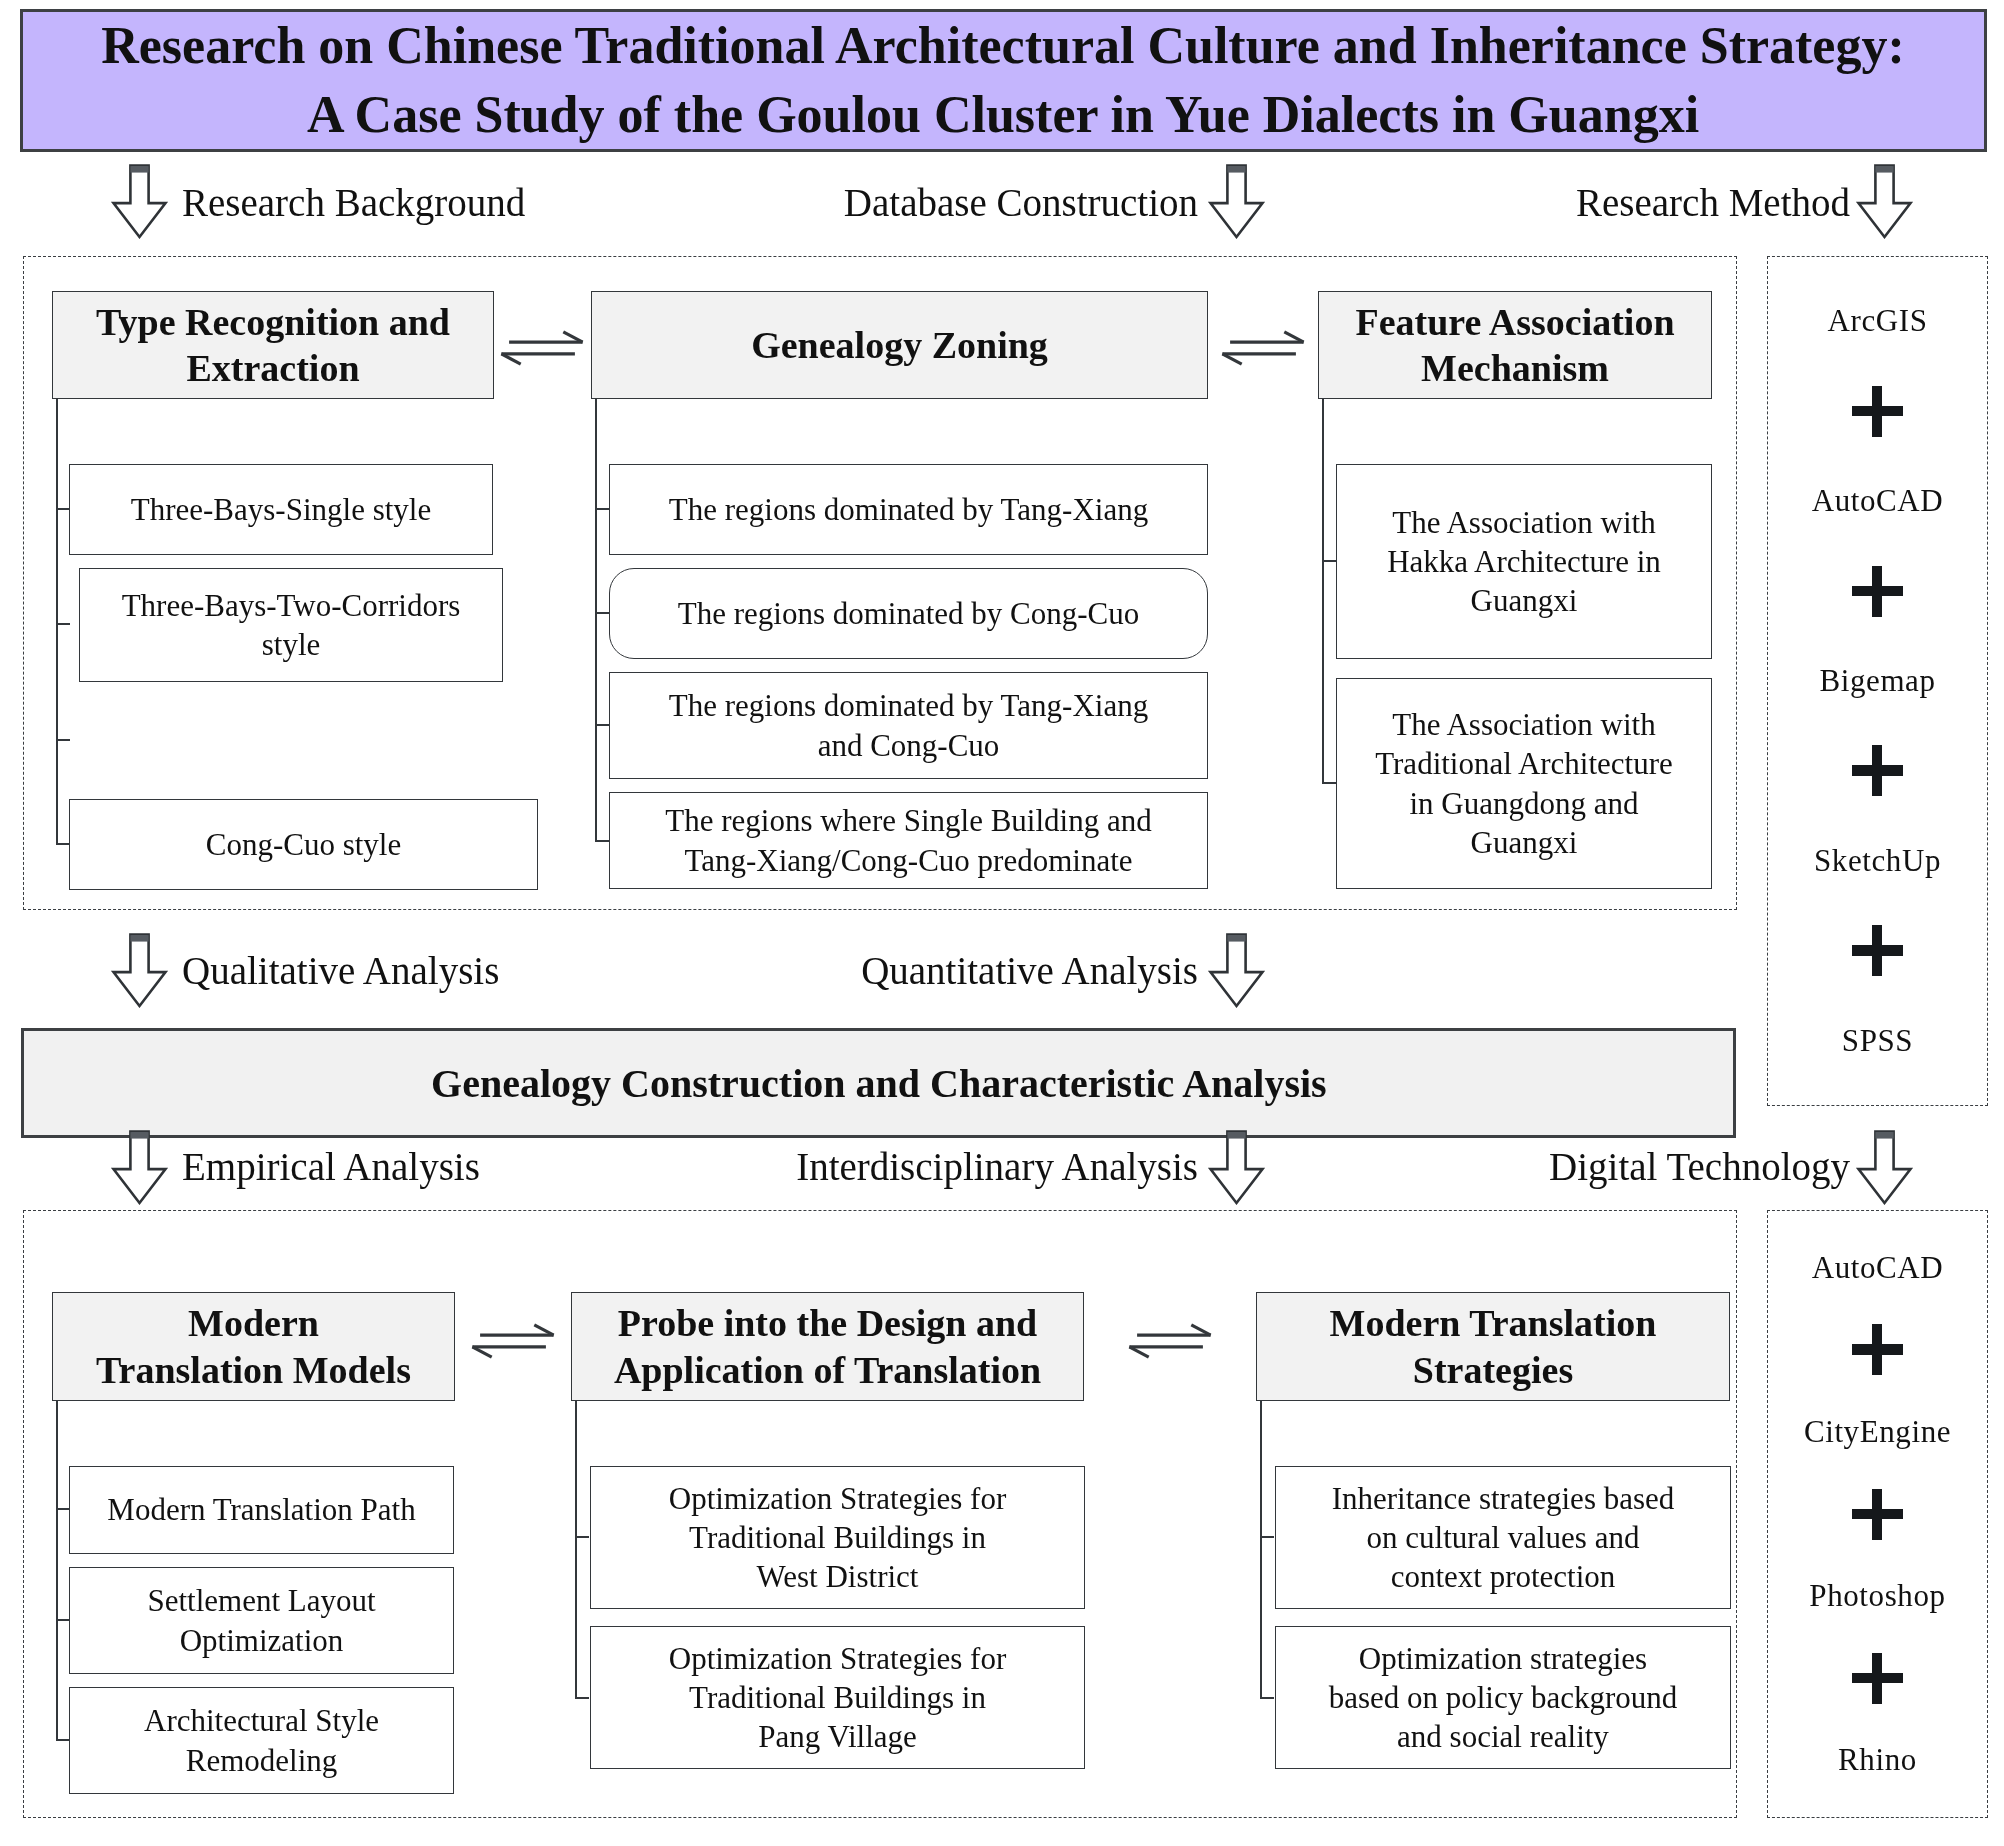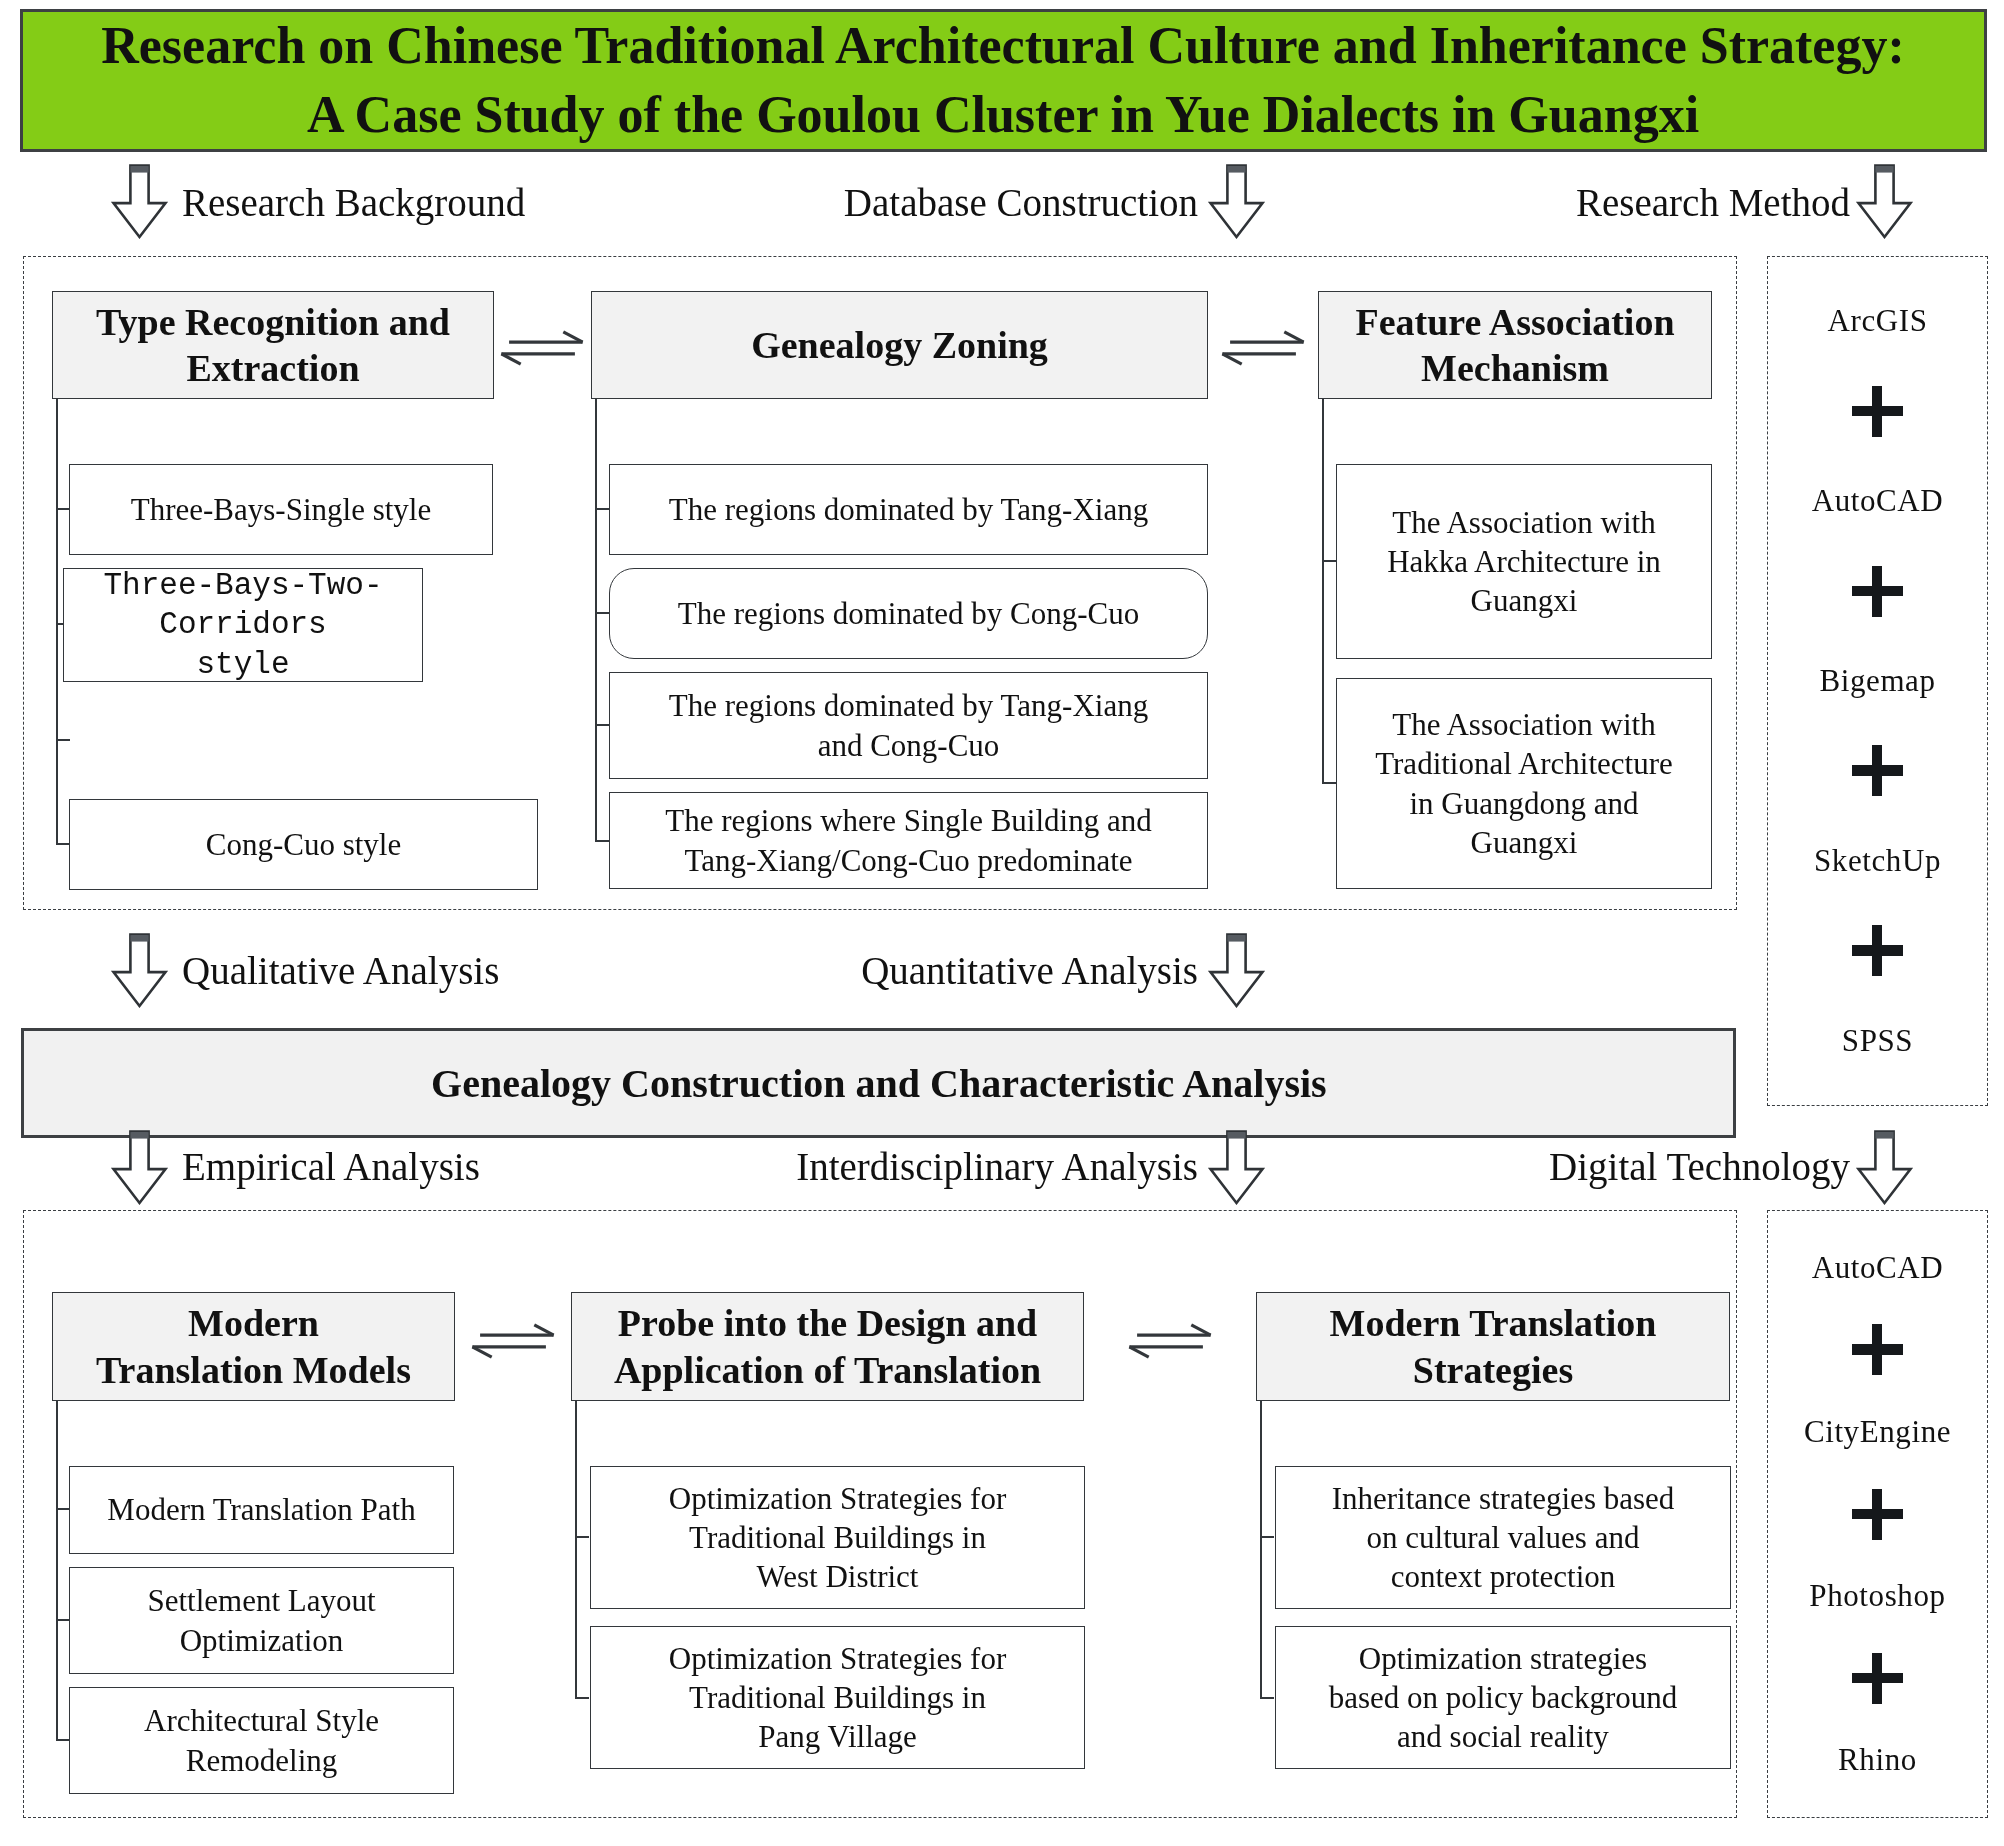--- a/index.html
+++ b/index.html
@@ -1,19 +1,19 @@
 <!DOCTYPE html>
 <html style="font-size:10.4px"><head>
 <meta charset="utf-8">
 <style>
   html,body{margin:0;padding:0;background:#ffffff;}
   body{width:2005px;height:1847px;font-family:"Liberation Serif","DejaVu Serif",serif;color:#111;}
   .page{position:relative;width:2005px;height:1847px;background:#fff;overflow:hidden;}
   .abs{position:absolute;box-sizing:border-box;}
-  .titlebox{background:#84cc16;border:3.2px solid #3d4043;display:flex;align-items:center;justify-content:center;
+  .titlebox{background:#c4b5fd;border:3.2px solid #3d4043;display:flex;align-items:center;justify-content:center;
             text-align:center;font-weight:700;font-size:52px;line-height:1.32;white-space:pre-line;}
   .midbar{background:#f1f1f1;border:3.2px solid #3d4043;display:flex;align-items:center;justify-content:center;
           text-align:center;font-weight:700;font-size:40px;}
   .hdr{background:#f2f2f2;border:1.9px solid #33373b;display:flex;align-items:center;justify-content:center;
        text-align:center;font-weight:700;font-size:38px;line-height:1.22;white-space:pre-line;}
   .item{background:#ffffff;border:1.9px solid #33373b;display:flex;align-items:center;justify-content:center;
         text-align:center;font-size:31px;line-height:1.26;white-space:pre-line;}
   .dashed{border:1.9px dashed #3a3e42;background:#fff;}
   .vline{border-left:2.6px solid #33373b;width:0;}
   .stub{border-top:2.6px solid #33373b;height:0;}
@@ -64,21 +64,21 @@
   </div>
 
   <div class="abs hdr" style="left:52px;top:291px;width:442px;height:108px;">Type Recognition and
 Extraction</div>
   <div class="abs vline" style="left:56px;top:399px;height:445px;"></div>
   <div class="abs stub" style="left:56px;top:508px;width:13.6px;"></div>
   <div class="abs stub" style="left:56px;top:623px;width:13.6px;"></div>
   <div class="abs stub" style="left:56px;top:739px;width:13.6px;"></div>
   <div class="abs stub" style="left:56px;top:843px;width:13.6px;"></div>
   <div class="abs item" style="left:69px;top:464px;width:424px;height:91px;">Three-Bays-Single style</div>
-  <div class="abs item" style="left:63px;top:568px;width:360px;height:114px;font-family:Liberation Mono, monospace;">Three-Bays-Two-Corridors
+  <div class="abs item" style="left:79px;top:568px;width:424px;height:114px;">Three-Bays-Two-Corridors
 style</div>
   <div class="abs item" style="left:69px;top:799px;width:469px;height:91px;">Cong-Cuo style</div>
 
   <svg class="abs" style="left:500px;top:328px;" width="84" height="40" viewBox="0 0 130 62">
     <line x1="14" y1="22" x2="128" y2="22" stroke="#33373b" stroke-width="5"></line>
     <line x1="128" y1="22" x2="98" y2="6" stroke="#33373b" stroke-width="5"></line>
     <line x1="2" y1="40" x2="116" y2="40" stroke="#33373b" stroke-width="5"></line>
     <line x1="2" y1="40" x2="32" y2="56" stroke="#33373b" stroke-width="5"></line>
   </svg>
 

